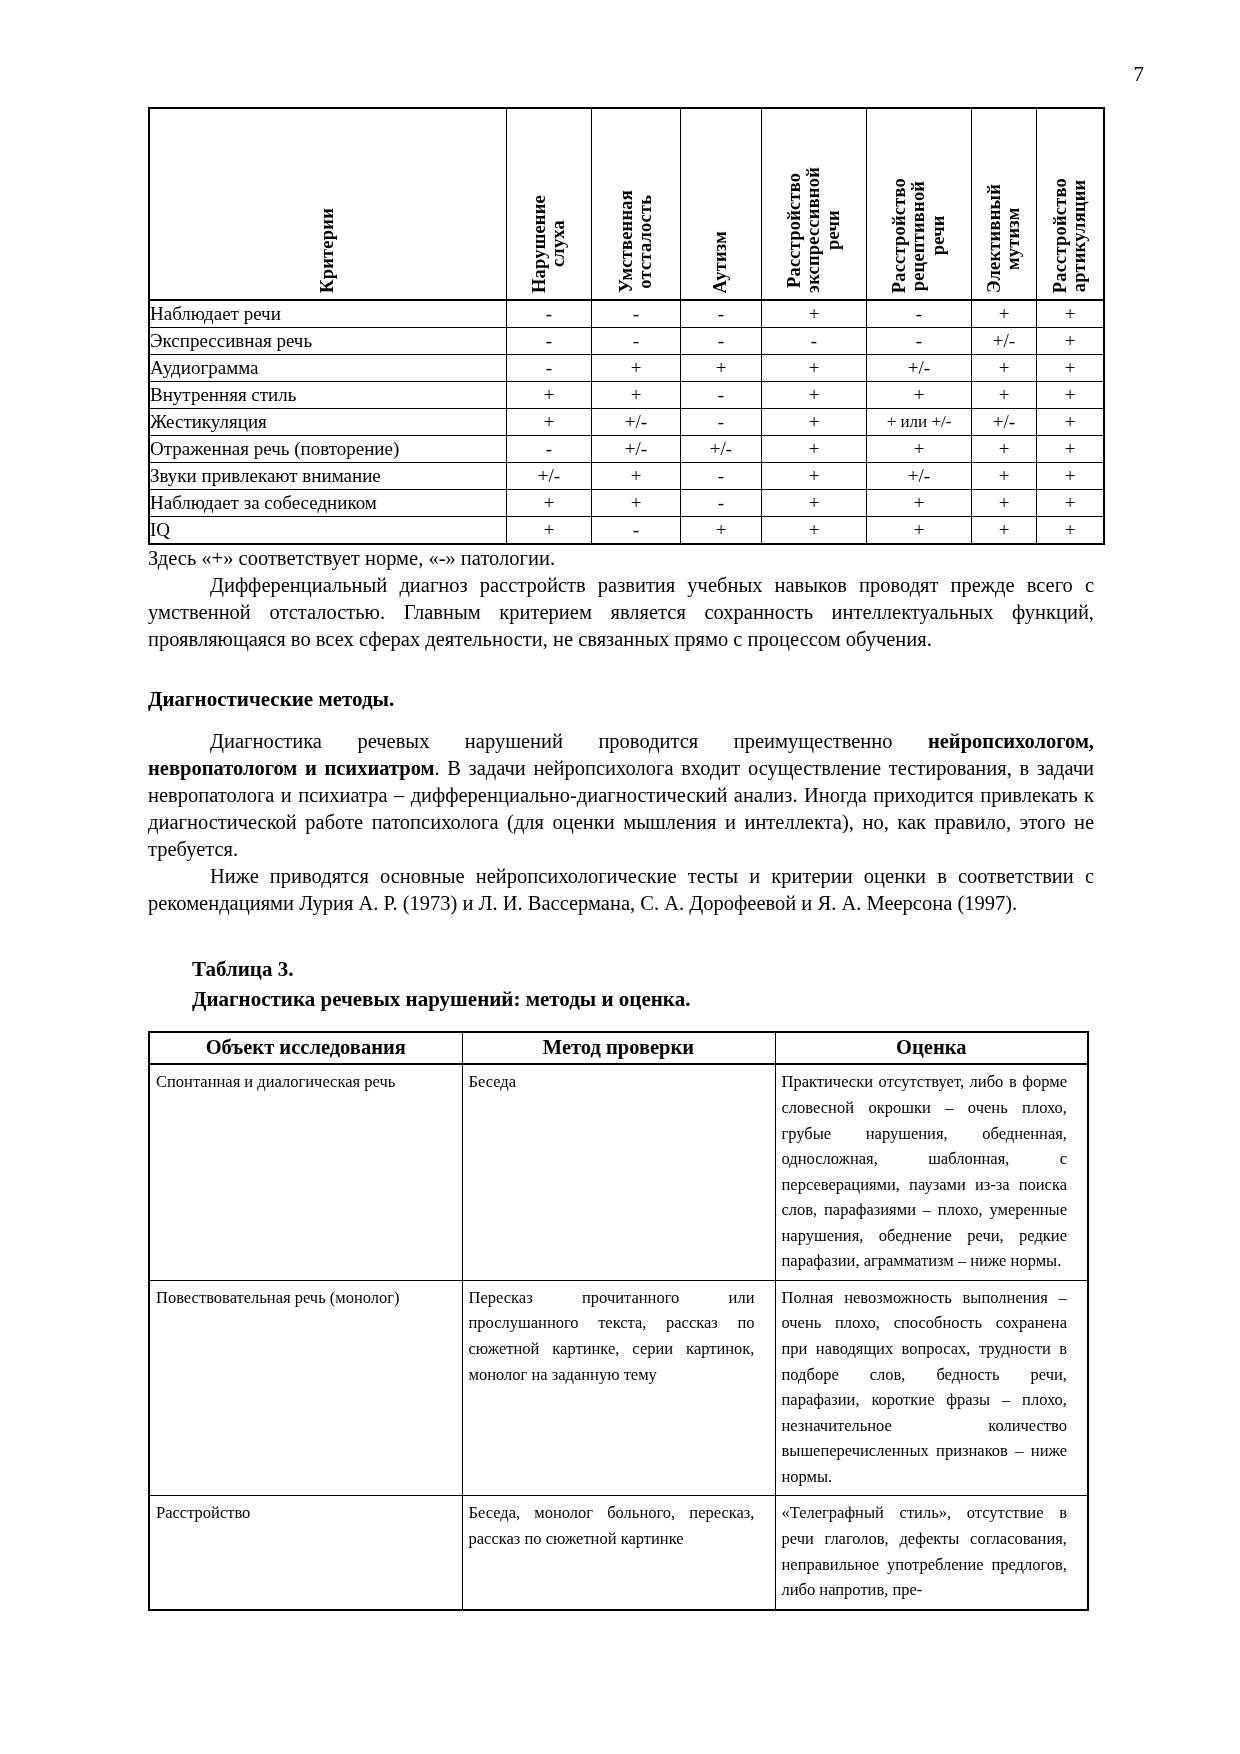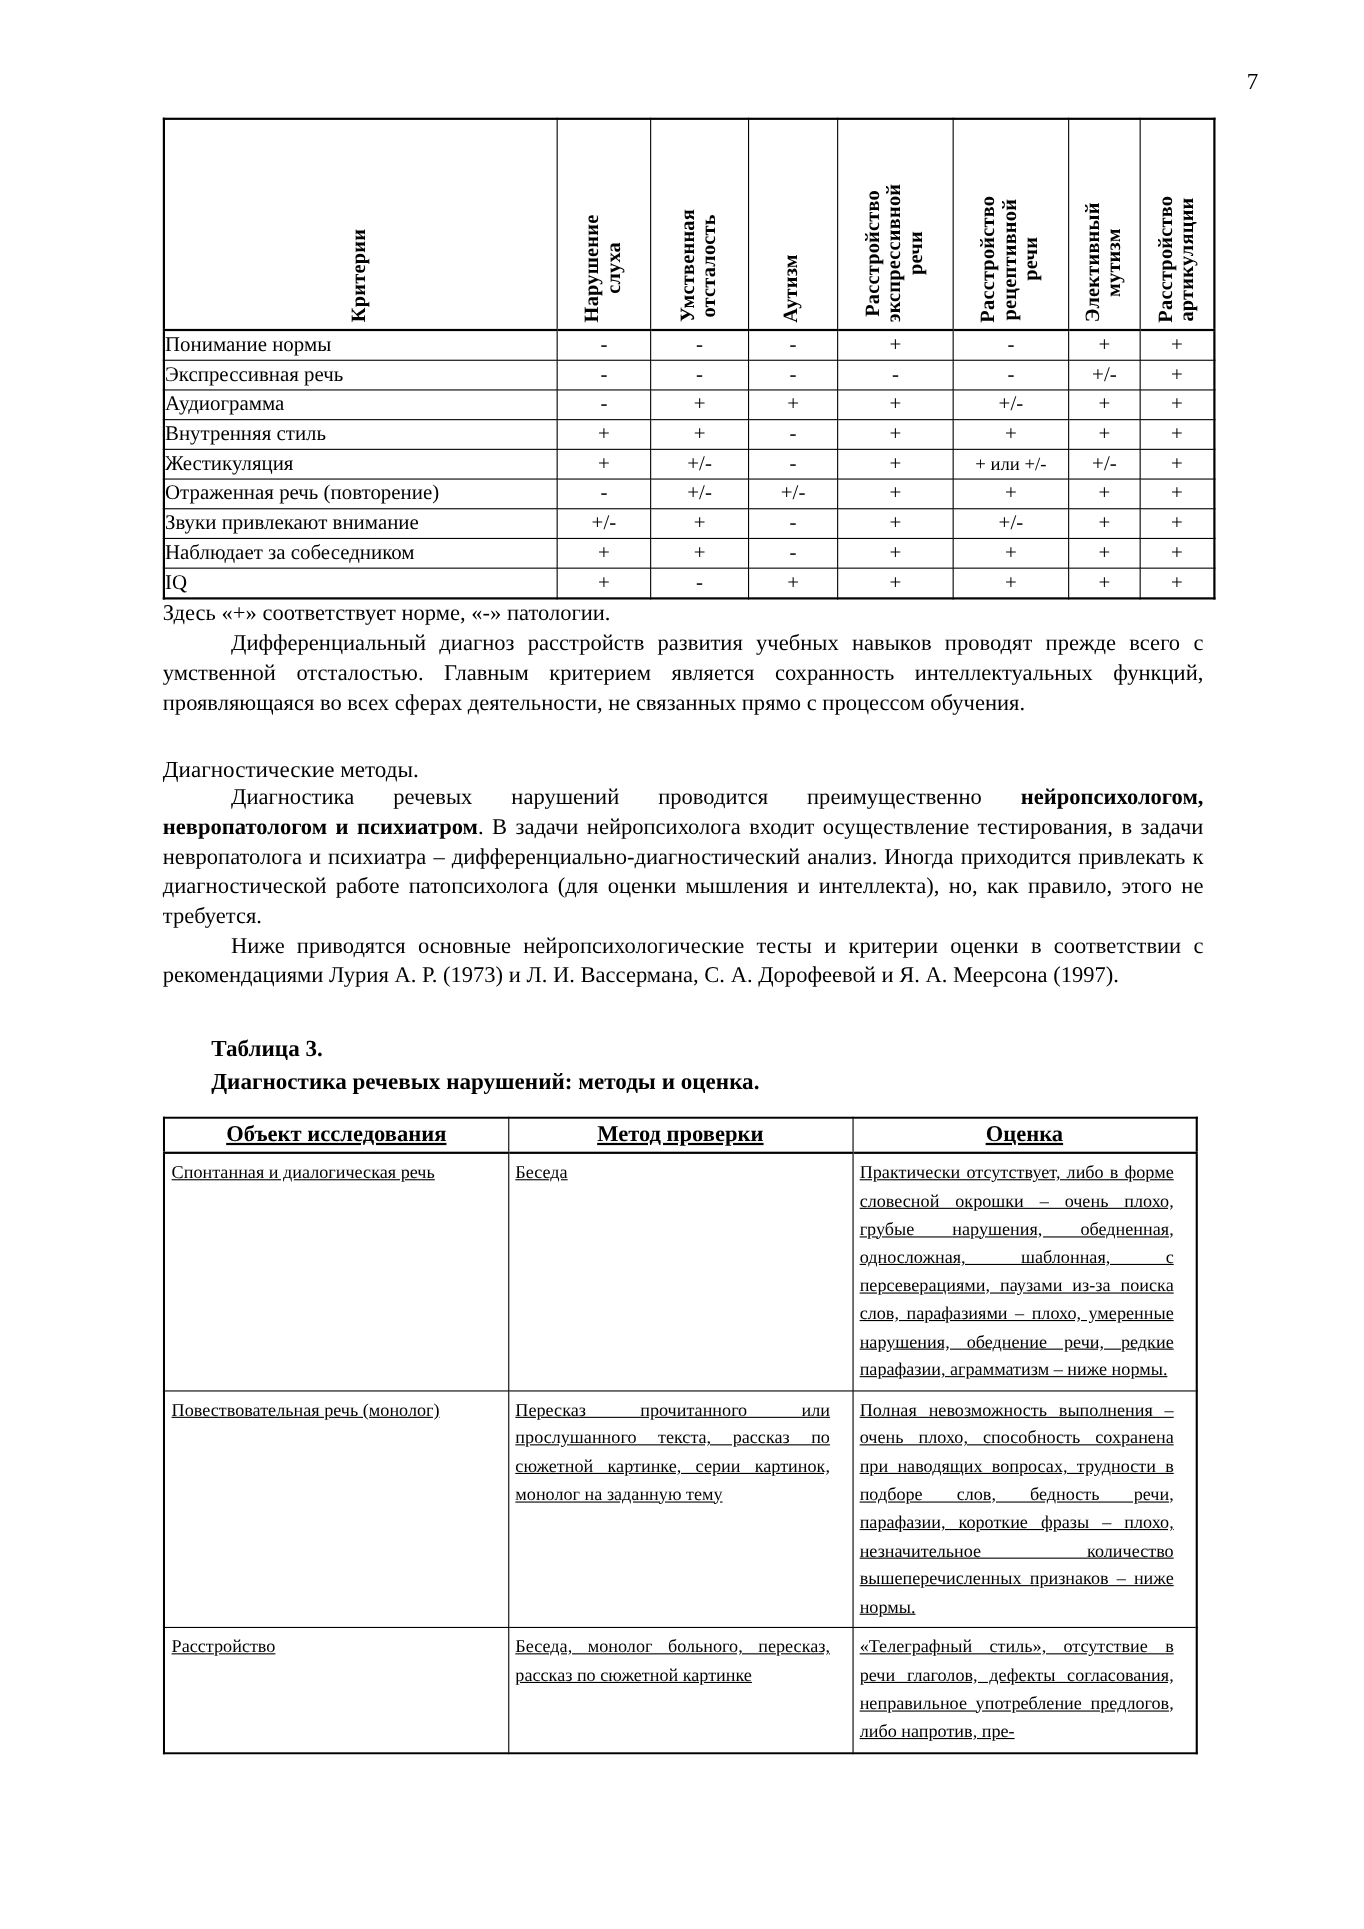--- a/index.html
+++ b/index.html
@@ -92,42 +92,41 @@
     margin: 0;
     font-family: "Liberation Serif", "DejaVu Serif", serif;
     hyphens: none;
   }
   .note { margin-top: 26px; }
   .indent { text-indent: 62px; }
   .gap-lg { margin-top: 28px; }
   .gap-sm { margin-top: 2px; }
   h3.section {
     font-size: 21px;
-    font-weight: normal;
-    margin: 34px 0 0 0;
+    font-weight: bold;
+    margin: 34px 0 16px 0;
     font-family: "Liberation Serif", "DejaVu Serif", serif;
   }
   .caption {
     font-size: 21px;
     font-weight: bold;
     margin: 0;
     line-height: 1.45;
     font-family: "Liberation Serif", "DejaVu Serif", serif;
   }
   .caption-block { margin-top: 36px; margin-left: 44px; }
   b.inline { font-weight: bold; }
 
   
   table.methods {
     border-collapse: collapse;
     width: 941px;
     table-layout: fixed;
     margin-top: 17px;
     border: 2.5px solid #000;
-    text-decoration: underline;
   }
   table.methods th, table.methods td {
     border: 1.5px solid #000;
     font-family: "Liberation Serif", "DejaVu Serif", serif;
     vertical-align: top;
   }
   table.methods thead th {
     text-align: center;
     font-weight: bold;
     font-size: 20.5px;
@@ -202,21 +201,21 @@
           <th style="width:66px;">
             <div class="vhead-wrap">
               <div class="vhead">Расстройство
 артикуляции</div>
             </div>
           </th>
         </tr>
       </thead>
       <tbody>
         <tr>
-          <td class="crit">Понимание нормы</td>
+          <td class="crit">Наблюдает речи</td>
           <td class="mark">-</td>
           <td class="mark">-</td>
           <td class="mark">-</td>
           <td class="mark">+</td>
           <td class="mark">-</td>
           <td class="mark">+</td>
           <td class="mark">+</td>
         </tr>
         <tr>
           <td class="crit">Экспрессивная речь</td>

